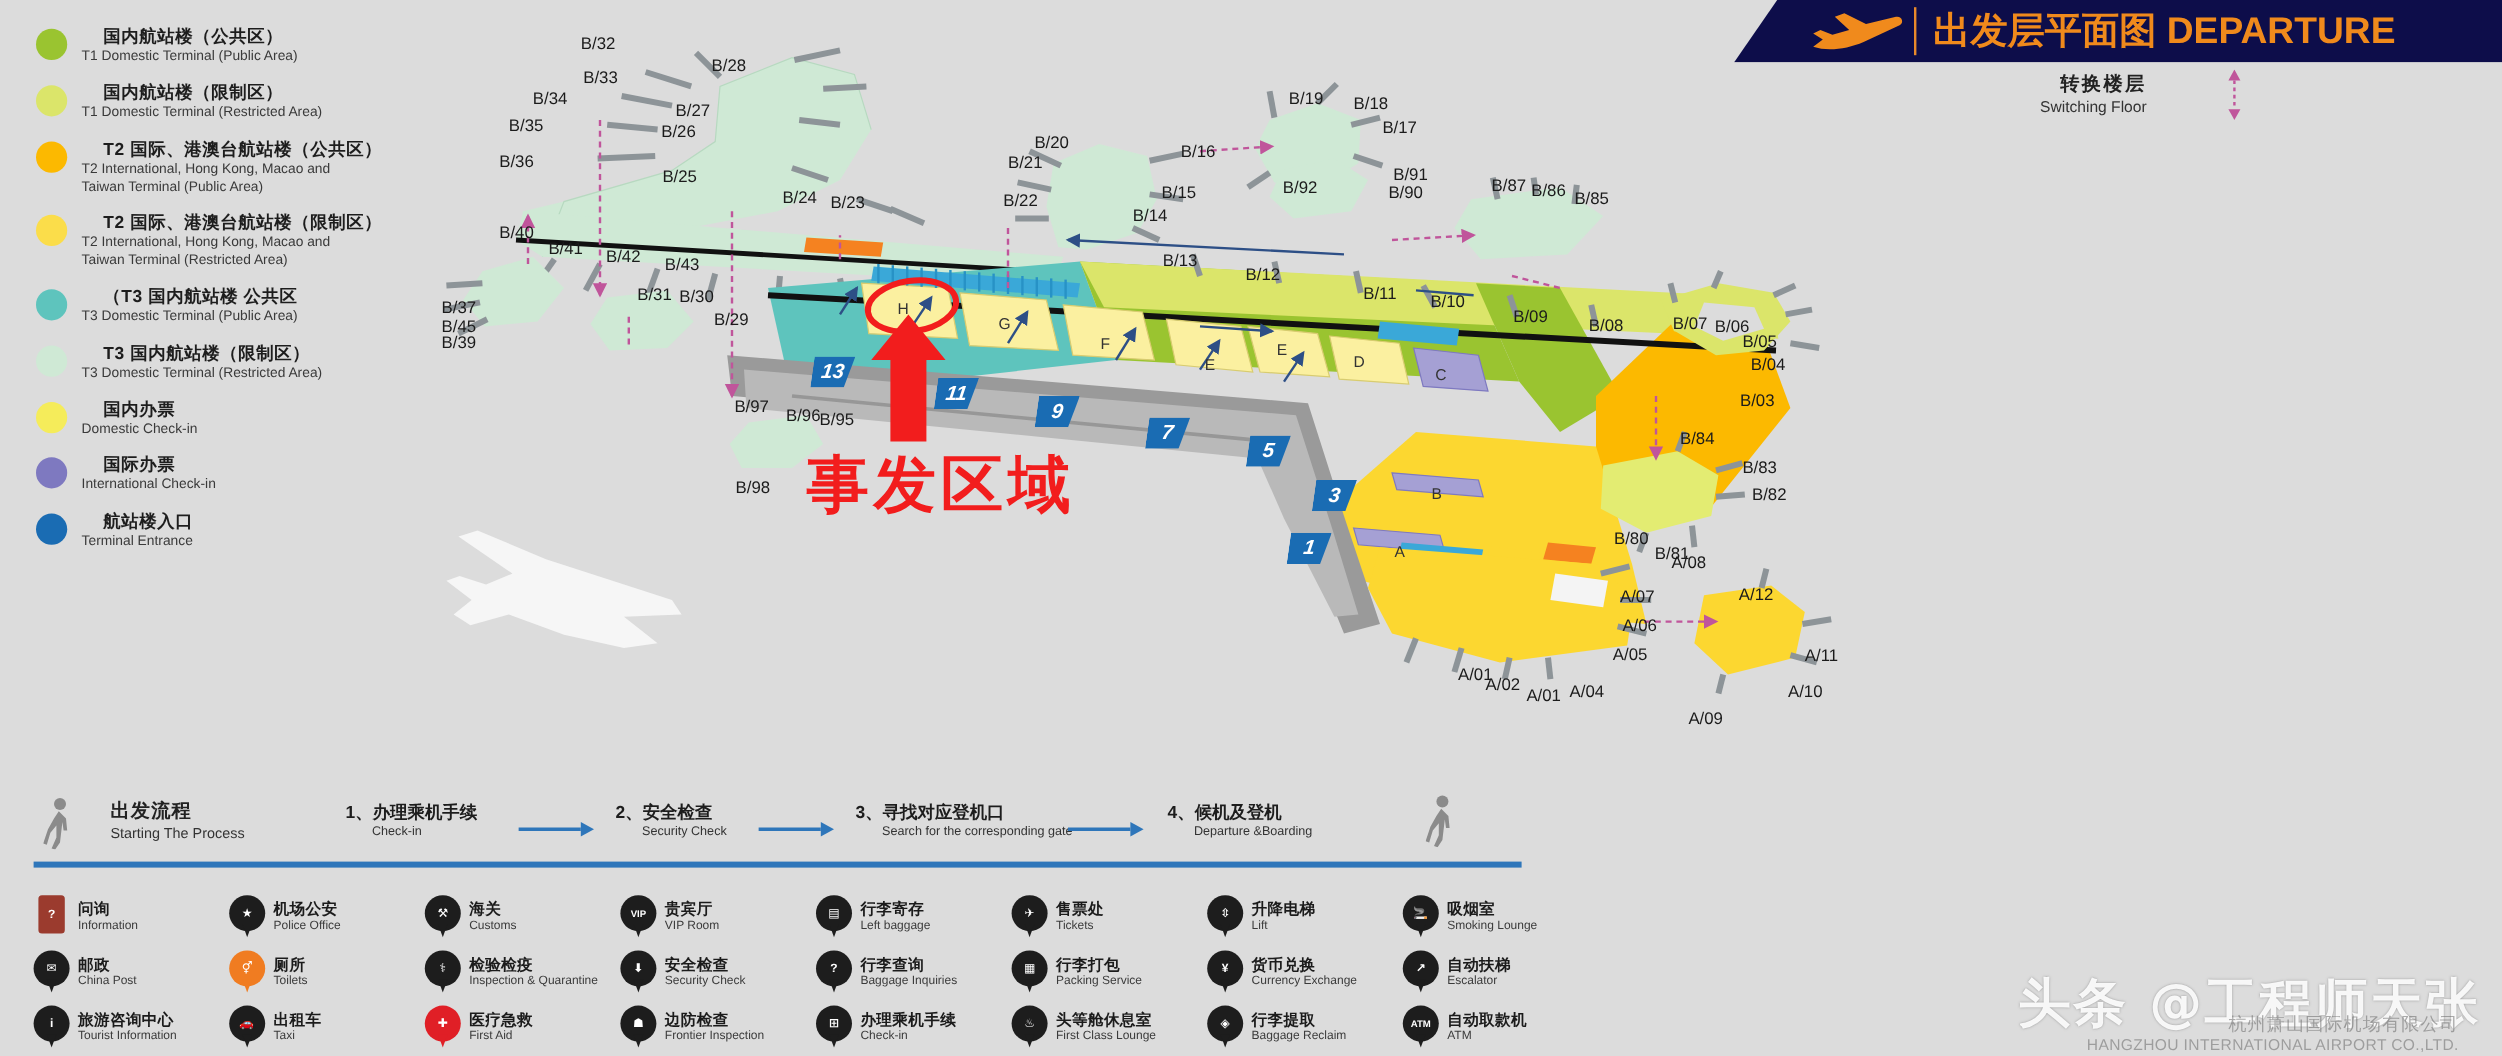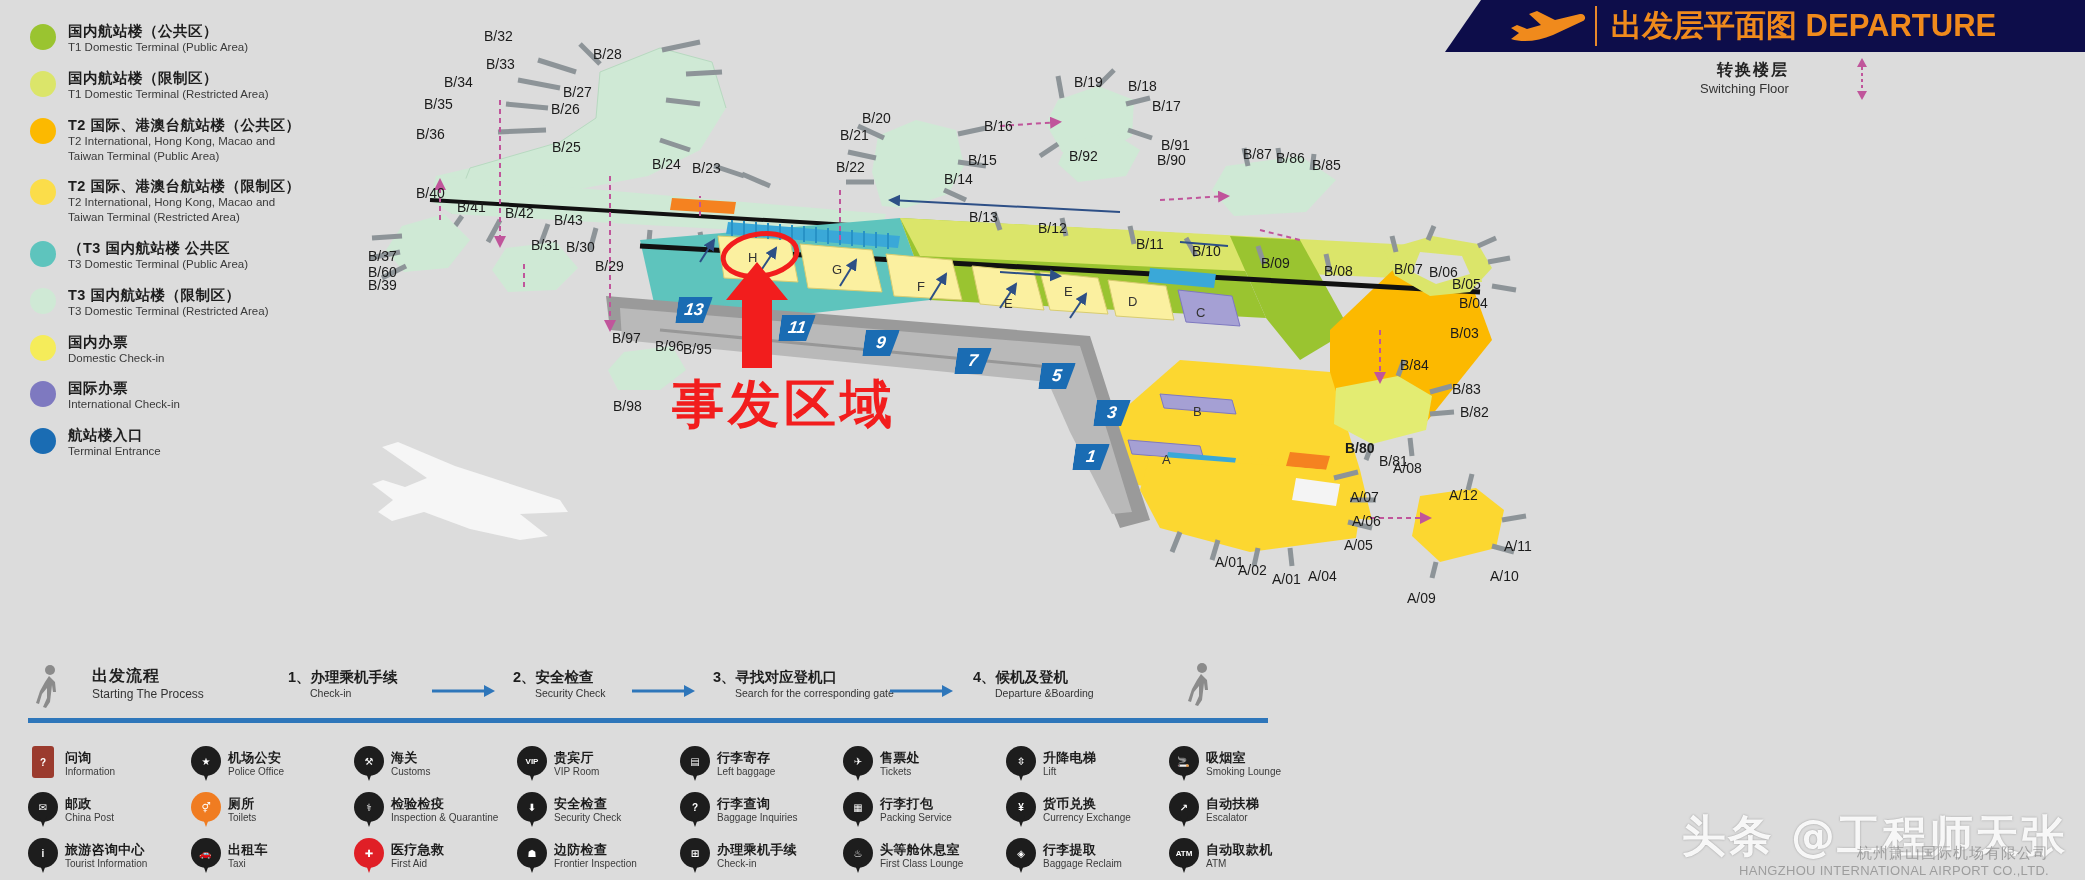--- a/index.html
+++ b/index.html
@@ -24,21 +24,21 @@
   .header .divider { width: 2px; height: 40px; background: #e8892b; margin: 0 14px 0 8px; flex:none;}
   .header .title {
     color: #f08a1c; font-size: 31px; font-weight: bold; letter-spacing: 0px;
     white-space: nowrap; overflow: hidden;
   }
 
   
   .legend { position: absolute; left: 30px; top: 22px; width: 300px; }
   .legend-row { display: flex; align-items: flex-start; margin-bottom: 14px; }
   .legend-dot { width: 26px; height: 26px; border-radius: 50%; flex: none; margin-right: 12px; margin-top: 2px;}
-  .legend-txt .cn { font-size: 14.5px; font-weight: bold; color: #1d1d1d; line-height: 1.25; letter-spacing:.5px;}
+  .legend-txt .cn { font-size: 14.5px; font-weight: bold; color: #1d1d1d; line-height: 1.25; letter-spacing:.5px;margin-left:18px;}
   .legend-txt .en { font-size: 11.5px; color: #3a3a3a; line-height: 1.28; }
 
   
   .process { position: absolute; left: 28px; top: 660px; width: 1240px; height: 66px; }
   .walker { position:absolute; width: 26px; height: 44px; }
   .proc-title { position: absolute; left: 64px; top: 6px; }
   .proc-title .cn { font-size: 16px; font-weight: bold; color:#222; letter-spacing:1px;}
   .proc-title .en { font-size: 12px; color:#333; }
   .proc-step { position: absolute; top: 8px; }
   .proc-step .cn { font-size: 14.5px; font-weight: bold; color:#1d1d1d; white-space: nowrap;}
@@ -434,21 +434,21 @@
       <div class="gate" style="left: 652px; top: 156px;">B/24</div>
       <div class="gate" style="left: 692px; top: 160px;">B/23</div>
       <div class="gate" style="left: 416px; top: 185px;">B/40</div>
       <div class="gate" style="left: 457px; top: 199px;">B/41</div>
       <div class="gate" style="left: 505px; top: 205px;">B/42</div>
       <div class="gate" style="left: 554px; top: 212px;">B/43</div>
       <div class="gate" style="left: 531px; top: 237px;">B/31</div>
       <div class="gate" style="left: 566px; top: 239px;">B/30</div>
       <div class="gate" style="left: 595px; top: 258px;">B/29</div>
       <div class="gate" style="left: 368px; top: 248px;">B/37</div>
-      <div class="gate" style="left: 368px; top: 264px;">B/60</div>
+      <div class="gate" style="left: 368px; top: 264px;">B/45</div>
       <div class="gate" style="left: 368px; top: 277px;">B/39</div>
       <div class="gate" style="left: 612px; top: 330px;">B/97</div>
       <div class="gate" style="left: 655px; top: 338px;">B/96</div>
       <div class="gate" style="left: 683px; top: 341px;">B/95</div>
       <div class="gate" style="left: 613px; top: 398px;">B/98</div>
       <div class="gate" style="left: 862px; top: 110px;">B/20</div>
       <div class="gate" style="left: 840px; top: 127px;">B/21</div>
       <div class="gate" style="left: 836px; top: 159px;">B/22</div>
       <div class="gate" style="left: 984px; top: 118px;">B/16</div>
       <div class="gate" style="left: 968px; top: 152px;">B/15</div>
@@ -469,21 +469,21 @@
       <div class="gate" style="left: 1261px; top: 255px;">B/09</div>
       <div class="gate" style="left: 1324px; top: 263px;">B/08</div>
       <div class="gate" style="left: 1394px; top: 261px;">B/07</div>
       <div class="gate" style="left: 1429px; top: 264px;">B/06</div>
       <div class="gate" style="left: 1452px; top: 276px;">B/05</div>
       <div class="gate" style="left: 1459px; top: 295px;">B/04</div>
       <div class="gate" style="left: 1450px; top: 325px;">B/03</div>
       <div class="gate" style="left: 1400px; top: 357px;">B/84</div>
       <div class="gate" style="left: 1452px; top: 381px;">B/83</div>
       <div class="gate" style="left: 1460px; top: 404px;">B/82</div>
-      <div class="gate" style="left: 1345px; top: 440px; font-weight: bold;">B/80</div>
+      <div class="gate" style="left: 1345px; top: 440px;">B/80</div>
       <div class="gate" style="left: 1379px; top: 453px;">B/81</div>
       <div class="gate" style="left: 1393px; top: 460px;">A/08</div>
       <div class="gate" style="left: 1350px; top: 489px;">A/07</div>
       <div class="gate" style="left: 1352px; top: 513px;">A/06</div>
       <div class="gate" style="left: 1344px; top: 537px;">A/05</div>
       <div class="gate" style="left: 1215px; top: 554px;">A/01</div>
       <div class="gate" style="left: 1238px; top: 562px;">A/02</div>
       <div class="gate" style="left: 1272px; top: 571px;">A/01</div>
       <div class="gate" style="left: 1308px; top: 568px;">A/04</div>
       <div class="gate" style="left: 1449px; top: 487px;">A/12</div>

